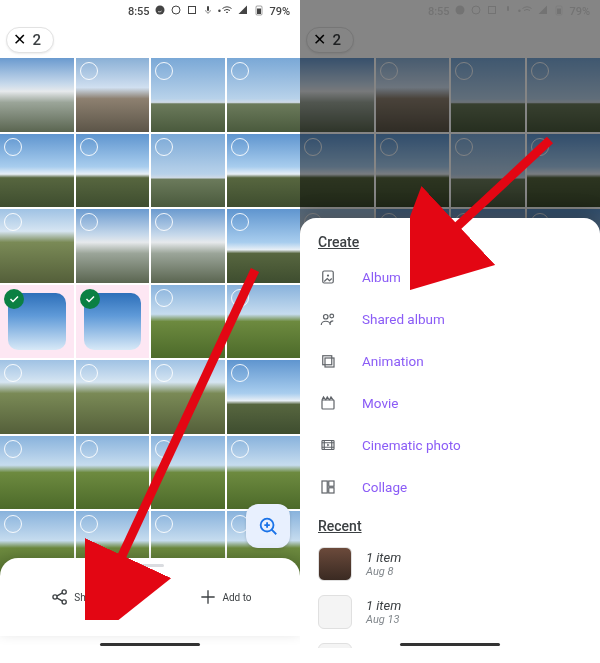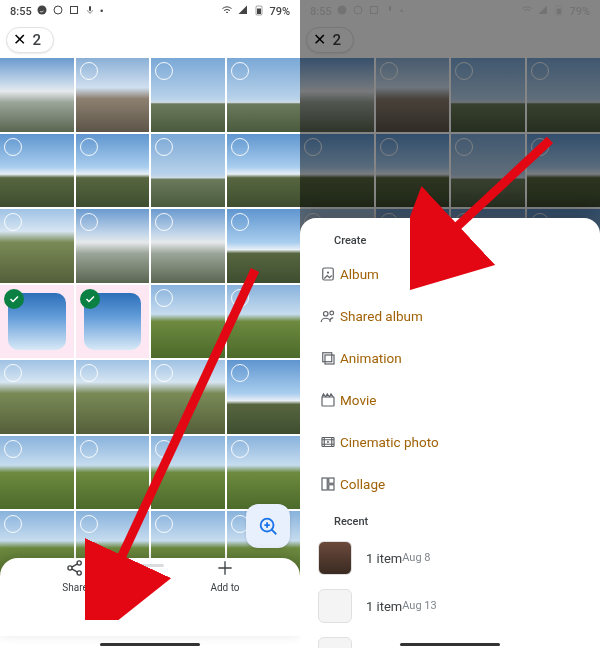--- a/index.html
+++ b/index.html
@@ -24,21 +24,21 @@
     position: absolute; inset: 0;
     background: rgba(0,0,0,0.48);
     z-index: 3;
   }
 
   
   .status {
     height: 22px;
     display: flex;
     align-items: center;
-    justify-content: space-between;
+    justify-content: flex-end;
     padding: 0 10px;
     font-size: 11px;
     font-weight: 500;
     color: #444;
     position: relative;
     z-index: 2;
     background: transparent;
   }
   .status .l, .status .r { display: flex; align-items: center; gap: 4px; }
   .status svg { width: 12px; height: 12px; }
@@ -124,22 +124,22 @@
     box-shadow: 0 -3px 14px rgba(0,0,0,0.14);
     display: flex;
     z-index: 4;
   }
   .handle {
     position: absolute; top: 6px; left: 50%; transform: translateX(-50%);
     width: 28px; height: 3px; background: #dadce0; border-radius: 2px;
   }
   .action {
     flex: 1;
-    display: flex; flex-direction: column;
-    align-items: center; 
+    display: flex; flex-direction: row;
+    align-items: center; justify-content: center;
     gap: 4px;
     font-size: 10px;
     color: #3c4043;
   }
   .action.cut { flex: 0.6; overflow: hidden; align-items:flex-start; padding-left:4px;}
   .action svg { width: 20px; height: 20px; stroke:#3c4043; stroke-width:1.6; fill:none; }
 
   .navbar {
     position: absolute; bottom: 2px; left: 50%; transform: translateX(-50%);
     width: 100px; height: 3px; background: #333; border-radius: 2px; z-index:5;
@@ -163,41 +163,42 @@
     left: 0; right: 0; bottom: 0;
     top: 218px;
     background: #fff;
     border-top-left-radius: 16px;
     border-top-right-radius: 16px;
     z-index: 5;
     padding: 16px 0 0 0;
     box-shadow: 0 -6px 18px rgba(0,0,0,0.25);
   }
   .sheet h3 {
-    font-size: 11px; font-weight: 500; color: #3c4043;
-    padding: 0 34px 6px;
+    font-size: 14px; font-weight: 500; color: #3c4043;
+    padding: 0 18px 6px;
+    text-decoration: underline;
   }
   .row {
     display: flex; align-items: center;
     height: 42px;
     padding: 0 18px;
-    gap: 2px;
-    font-size: 13.5px; color: #a16207;
+    gap: 24px;
+    font-size: 13.5px; color: #8b5cf6;
   }
   .row .ic { width: 20px; display:flex; align-items:center; justify-content:center;}
   .row svg { width: 18px; height: 18px; stroke:#5f6368; stroke-width:1.6; fill:none; }
   .sheet h3.recent { padding-top: 10px; }
   .rrow { display:flex; align-items:center; height:48px; padding:0 18px; gap:14px;}
   .thumb {
     width: 34px; height: 34px; border-radius: 6px;
     background: linear-gradient(#6b4a3b,#3a2a22);
     border:1px solid #e0e0e0;
   }
   .thumb.blank { background:#f4f4f4; }
-  .rtxt { display:flex; flex-direction:row; }
+  .rtxt { display:flex; flex-direction:column;font-style:italic; }
   .rtxt .t { font-size:13px; color:#3c4043; }
   .rtxt .d { font-size:11px; color:#80868b; }
 
   
   .arrow {
     position: absolute;
     z-index: 20;
     pointer-events: none;
   }
 </style>

